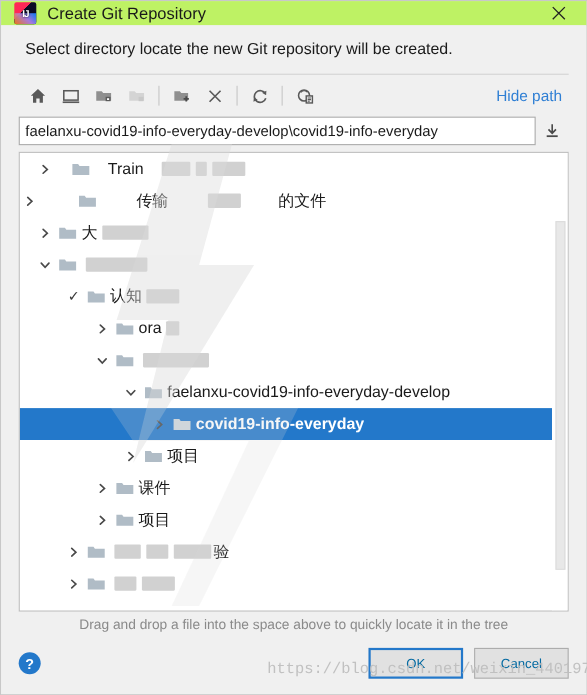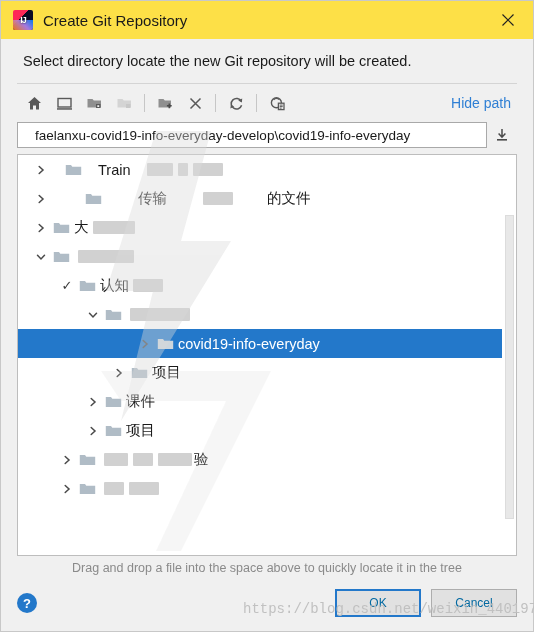--- a/index.html
+++ b/index.html
@@ -13,22 +13,22 @@
   .dialog {
     position: relative;
     width: 534px; height: 632px;
     background: #f0f0f0;
     border: 1px solid #c8c8c8;
     display: flex; flex-direction: column;
   }
 
   
   .titlebar {
-    height: 38px;
-    background: #fde047;
+    height: 22px;
+    background: #bef264;
     display: flex; align-items: center;
     padding: 0 8px 0 12px;
     flex: 0 0 auto;
   }
   .ij-logo {
     width: 20px; height: 20px;
     position: relative; flex: 0 0 auto;
     border-radius: 2px;
     overflow: hidden;
     background: linear-gradient(135deg,#fe2857 0%, #fe2857 38%, #0b0b25 38%, #0b0b25 100%);
@@ -114,21 +114,21 @@
     margin-bottom: 6px;
     height: 26px;
   }
   .path-input {
     flex: 1 1 auto;
     border: 1px solid #a9a9a9;
     background: #ffffff;
     font-family: "Liberation Sans", sans-serif;
     font-size: 13.5px;
     color: #1a1a1a;
-    padding: 0 17px;
+    padding: 0 5px;
     outline: none;
     min-width: 0;
   }
   .path-dl {
     width: 30px;
     display: flex; align-items: center; justify-content: center;
     cursor: pointer;
     flex: 0 0 auto;
   }
 
@@ -380,21 +380,21 @@
                 <path d="M0.8 2 L6 2 L7.3 3.8 L16.2 3.8 L16.2 12 L0.8 12 Z" fill="#b0bcc6"></path>
               </svg>
             </div>
             <div class="row-label">Train</div>
             <div style="display: flex; align-items: center; gap: 5px; margin-left: 4px;">
               <span class="blur-chunk" style="width: 26px;"></span>
               <span class="blur-chunk" style="width: 10px;"></span>
               <span class="blur-chunk" style="width: 30px;"></span>
             </div>
           </div>
-          <div class="row" style="padding-left: 14px; gap: 32px;">
+          <div class="row" style=" gap: 32px;">
             <div class="arrow">
               <svg width="10" height="10" viewBox="0 0 10 10">
                 <path d="M3.2 1.5 L7 5 L3.2 8.5" stroke="#4a4a4a" stroke-width="1.5" fill="none" stroke-linecap="round"></path>
               </svg>
             </div>
             <div class="folder">
               <svg width="17" height="14" viewBox="0 0 17 14">
                 <path d="M0.8 2 L6 2 L7.3 3.8 L16.2 3.8 L16.2 12 L0.8 12 Z" fill="#b0bcc6"></path>
               </svg>
             </div>
@@ -444,34 +444,63 @@
               </svg>
             </div>
             <div class="row-label">认知</div>
             <div style="display: flex; align-items: center; gap: 5px; margin-left: 4px;">
               <span class="blur-chunk" style="width: 30px;"></span>
             </div>
           </div>
           <div class="row" style="padding-left: 66px;">
             <div class="arrow">
               <svg width="10" height="10" viewBox="0 0 10 10">
+                <path d="M3.2 1.5 L7 5 L3.2 8.5" stroke="#4a4a4a" stroke-width="1.5" fill="none" stroke-linecap="round"></path>
+              </svg>
+            </div>
+            <div class="folder">
+              <svg width="17" height="14" viewBox="0 0 17 14">
+                <path d="M0.8 2 L6 2 L7.3 3.8 L16.2 3.8 L16.2 12 L0.8 12 Z" fill="#b0bcc6"></path>
+              </svg>
+            </div>
+            <div class="row-label">ora</div>
+            <div style="display: flex; align-items: center; gap: 5px; margin-left: 4px;">
+              <span class="blur-chunk" style="width: 12px;"></span>
+            </div>
+          </div>
+          <div class="row" style="padding-left: 66px;">
+            <div class="arrow">
+              <svg width="10" height="10" viewBox="0 0 10 10">
                 <path d="M1.5 3.2 L5 7 L8.5 3.2" stroke="#4a4a4a" stroke-width="1.5" fill="none" stroke-linecap="round"></path>
               </svg>
             </div>
             <div class="folder">
               <svg width="17" height="14" viewBox="0 0 17 14">
                 <path d="M0.8 2 L6 2 L7.3 3.8 L16.2 3.8 L16.2 12 L0.8 12 Z" fill="#b0bcc6"></path>
               </svg>
             </div>
             <div class="row-label"></div>
             <div style="display: flex; align-items: center; gap: 5px; margin-left: 4px;">
               <span class="blur-chunk" style="width: 60px;"></span>
             </div>
           </div>
-          <div class="row selected" style="padding-left: 118px;">
+          <div class="row" style="padding-left: 92px;">
+            <div class="arrow">
+              <svg width="10" height="10" viewBox="0 0 10 10">
+                <path d="M1.5 3.2 L5 7 L8.5 3.2" stroke="#4a4a4a" stroke-width="1.5" fill="none" stroke-linecap="round"></path>
+              </svg>
+            </div>
+            <div class="folder">
+              <svg width="17" height="14" viewBox="0 0 17 14">
+                <path d="M0.8 2 L6 2 L7.3 3.8 L16.2 3.8 L16.2 12 L0.8 12 Z" fill="#b0bcc6"></path>
+              </svg>
+            </div>
+            <div class="row-label">faelanxu-covid19-info-everyday-develop</div>
+          </div>
+          <div class="row selected" style="padding-left: 118px; font-weight: bold;">
             <div class="arrow">
               <svg width="10" height="10" viewBox="0 0 10 10">
                 <path d="M3.2 1.5 L7 5 L3.2 8.5" stroke="#4a4a4a" stroke-width="1.5" fill="none" stroke-linecap="round"></path>
               </svg>
             </div>
             <div class="folder">
               <svg width="17" height="14" viewBox="0 0 17 14">
                 <path d="M0.8 2 L6 2 L7.3 3.8 L16.2 3.8 L16.2 12 L0.8 12 Z" fill="#cdd6dd"></path>
               </svg>
             </div>

